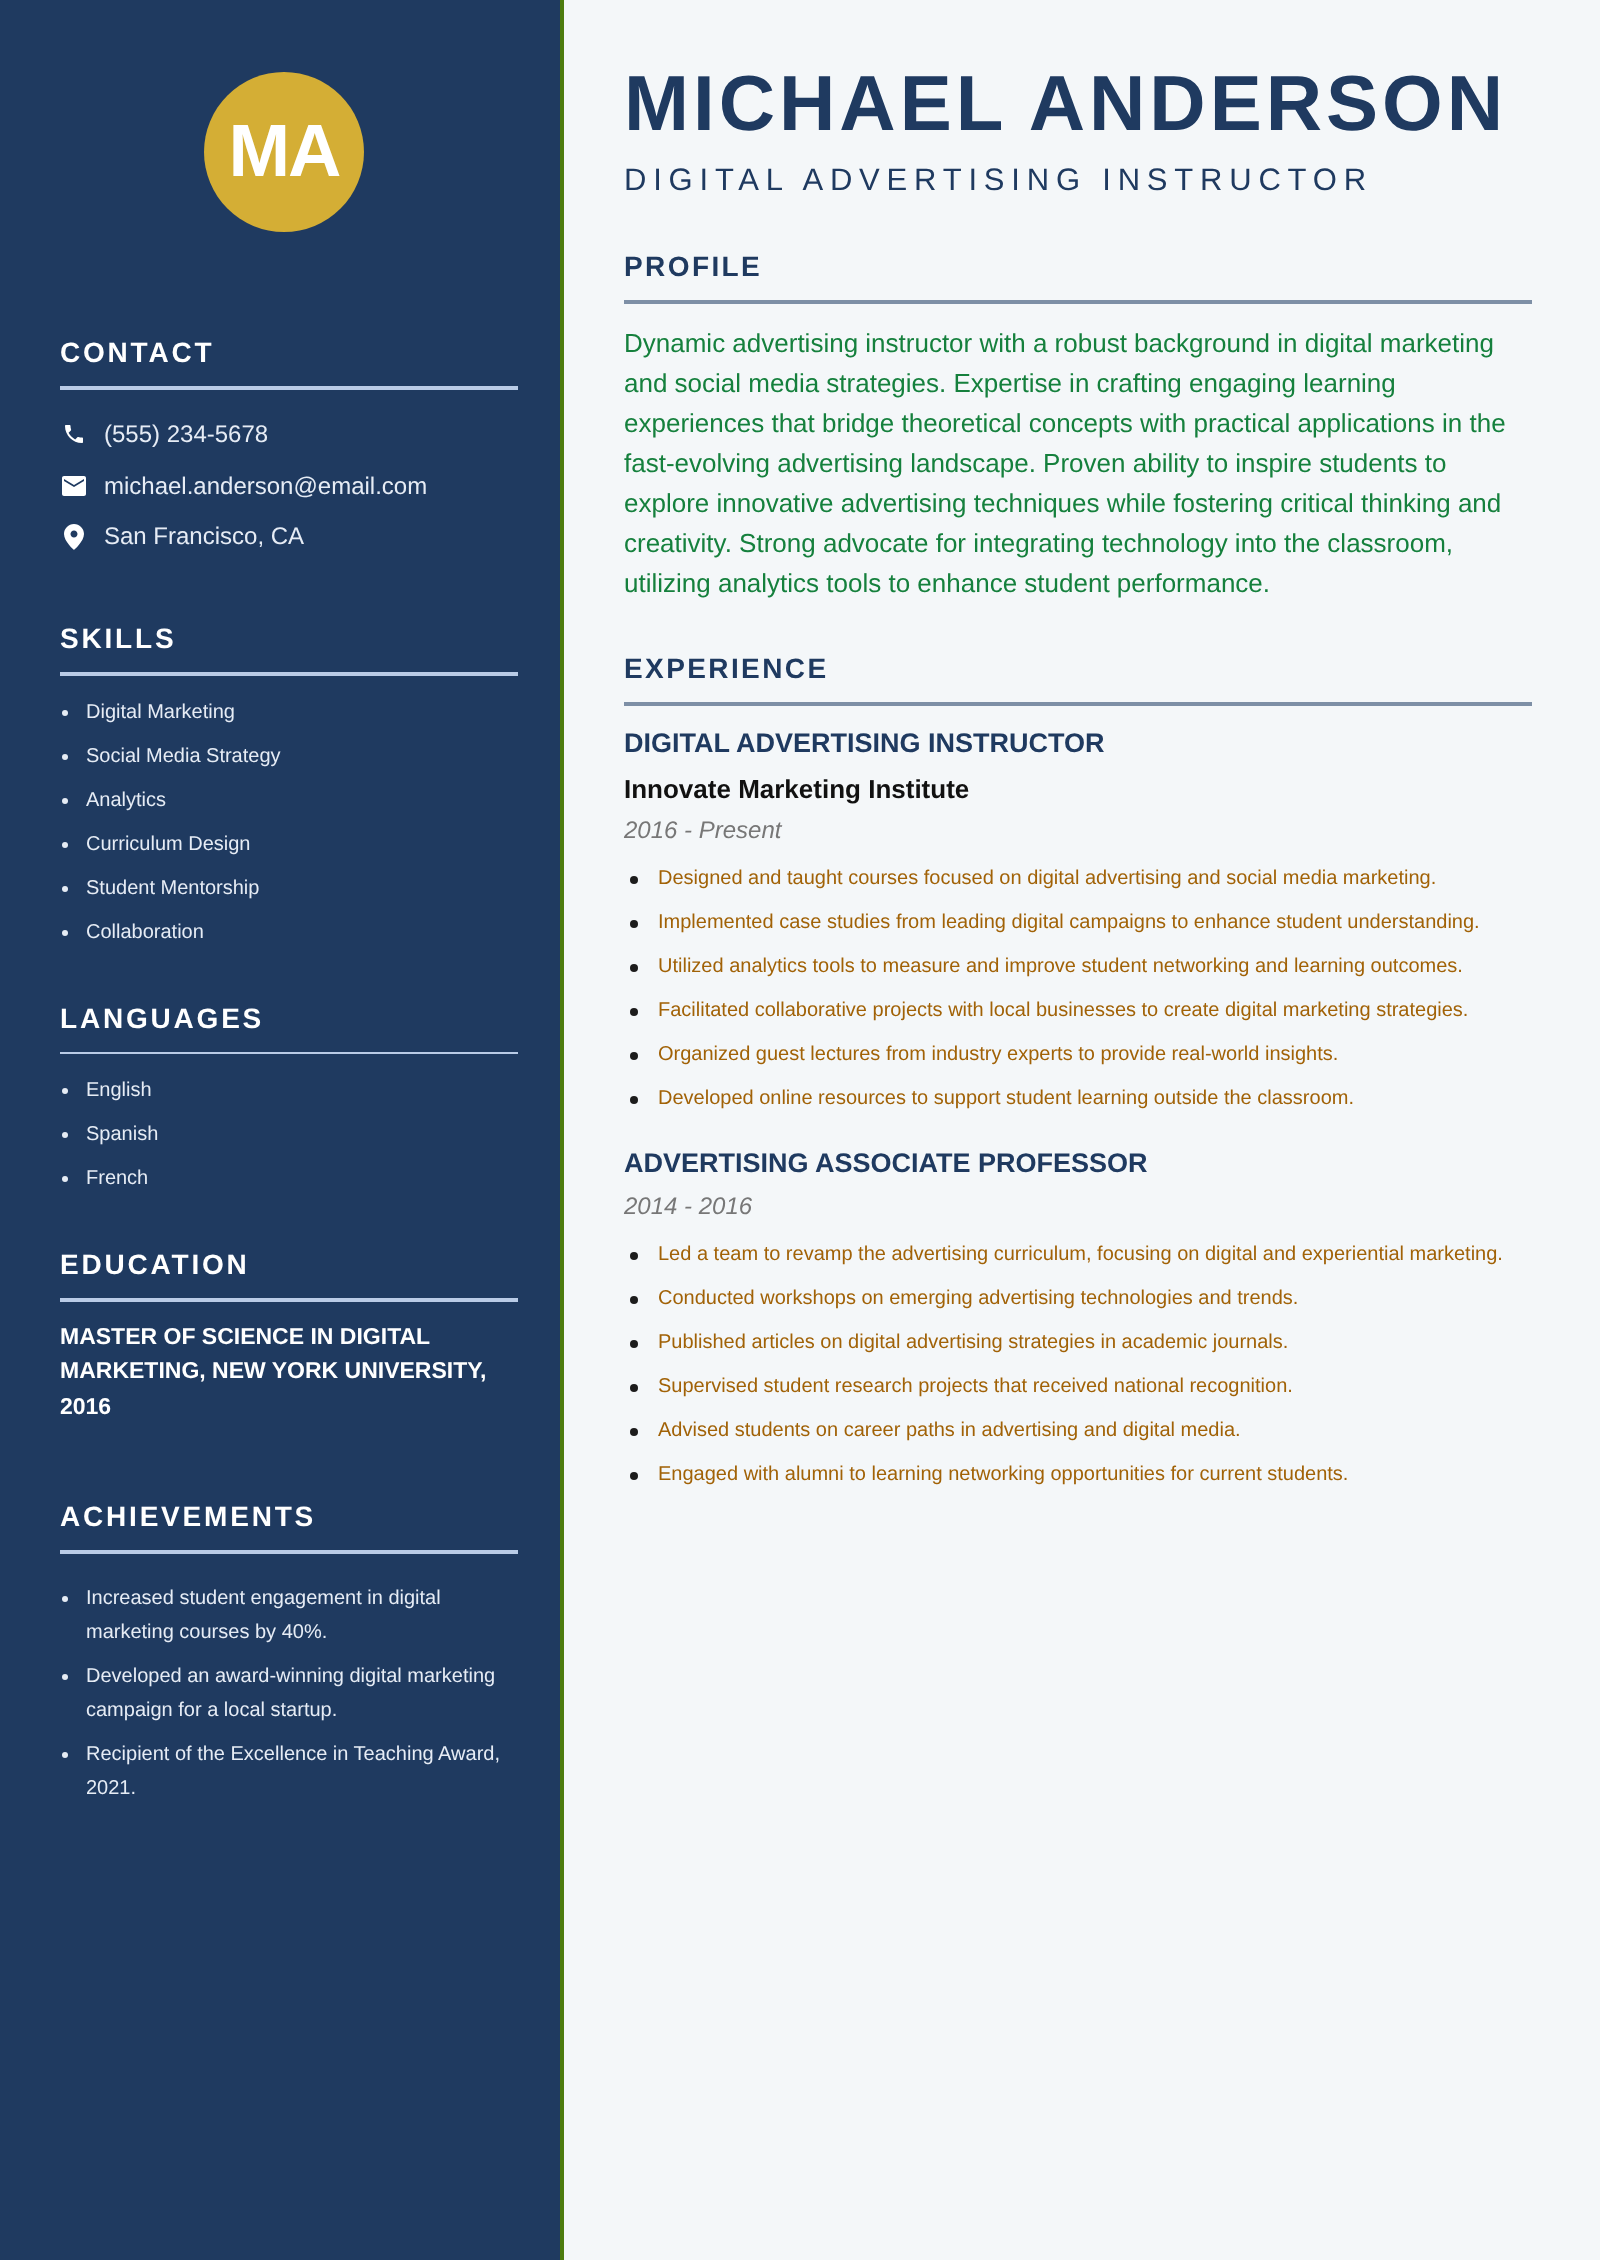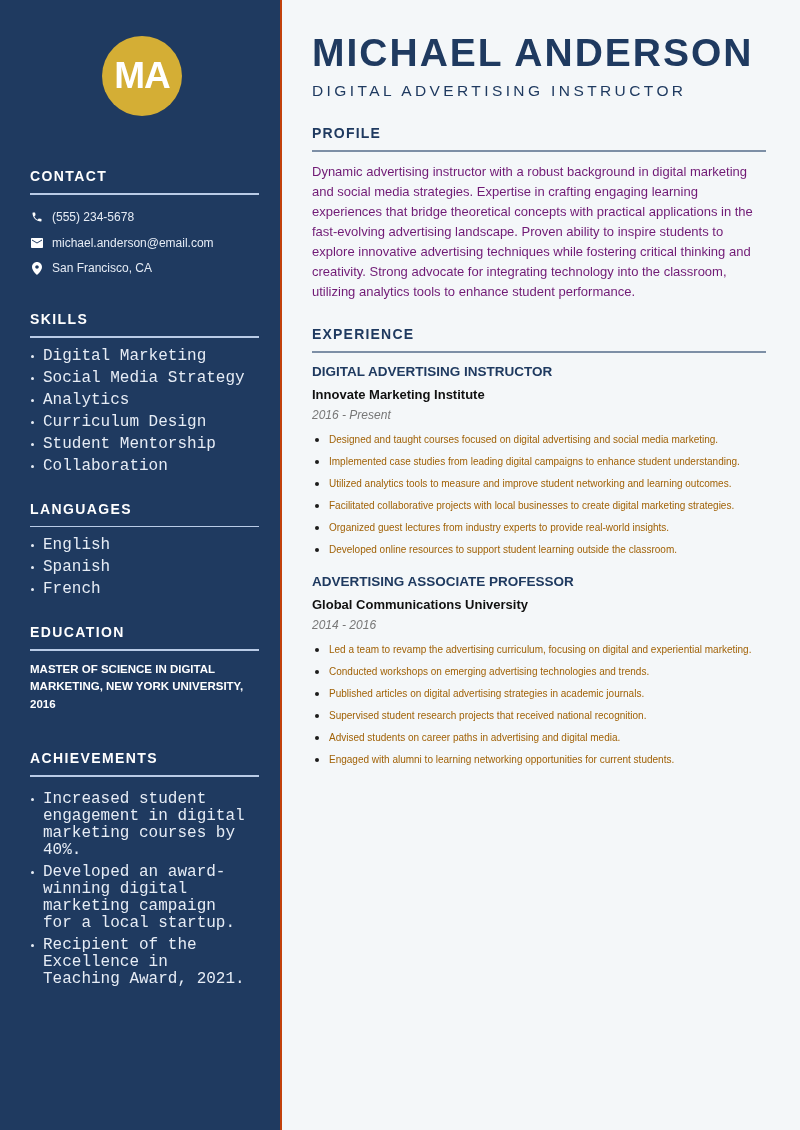--- a/index.html
+++ b/index.html
@@ -51,44 +51,43 @@
     }
     .contact-row .ic {
       width: 13px; height: 13px;
       margin-right: 9px;
       display: inline-flex; align-items: center; justify-content: center;
     }
     .side-list { list-style: none; }
     .side-list li {
       position: relative;
       padding-left: 13px;
-      font-size: 16px;
+      font-size: 10px;
       color: #e6ecf5;
       line-height: 17px;
       margin-bottom: 5px;
-      font-family: Liberation Mono, monospace;
     }
     .side-list li::before {
       content: "";
       position: absolute;
       left: 1px; top: 7px;
       width: 3px; height: 3px;
       border-radius: 50%;
       background: #e6ecf5;
     }
     .edu-text {
       font-size: 11.5px;
       font-weight: bold;
       line-height: 17.5px;
       color: #ffffff;
     }
     .main {
       flex: 1;
       padding: 30px 34px 0 30px;
-      border-left: 2px solid #c2410c;
+      border-left: 2px solid #4d7c0f;
     }
     .name {
       font-size: 39px;
       font-weight: bold;
       color: #1f3a60;
       letter-spacing: 2px;
       line-height: 46px;
     }
     .job-title {
       font-size: 15.5px;
@@ -104,21 +103,21 @@
     }
     .main-rule {
       height: 1.5px;
       background: #7d8fa6;
       margin-top: 9px;
       margin-bottom: 10px;
     }
     .profile-text {
       font-size: 13px;
       line-height: 20.1px;
-      color: #701a75;
+      color: #15803d;
     }
     .job-role {
       font-size: 13.5px;
       font-weight: bold;
       color: #1f3a60;
       line-height: 18px;
     }
     .job-company {
       font-size: 13px;
       font-weight: bold;
@@ -251,21 +250,20 @@
         <li>Implemented case studies from leading digital campaigns to enhance student understanding.</li>
         <li>Utilized analytics tools to measure and improve student networking and learning outcomes.</li>
         <li>Facilitated collaborative projects with local businesses to create digital marketing strategies.</li>
         <li>Organized guest lectures from industry experts to provide real-world insights.</li>
         <li>Developed online resources to support student learning outside the classroom.</li>
       </ul>
     </div>
 
     <div style="margin-top:14px;">
       <div class="job-role">ADVERTISING ASSOCIATE PROFESSOR</div>
-      <div class="job-company">Global Communications University</div>
       <div class="job-dates">2014 - 2016</div>
       <ul class="bullets">
         <li>Led a team to revamp the advertising curriculum, focusing on digital and experiential marketing.</li>
         <li>Conducted workshops on emerging advertising technologies and trends.</li>
         <li>Published articles on digital advertising strategies in academic journals.</li>
         <li>Supervised student research projects that received national recognition.</li>
         <li>Advised students on career paths in advertising and digital media.</li>
         <li>Engaged with alumni to learning networking opportunities for current students.</li>
       </ul>
     </div>

